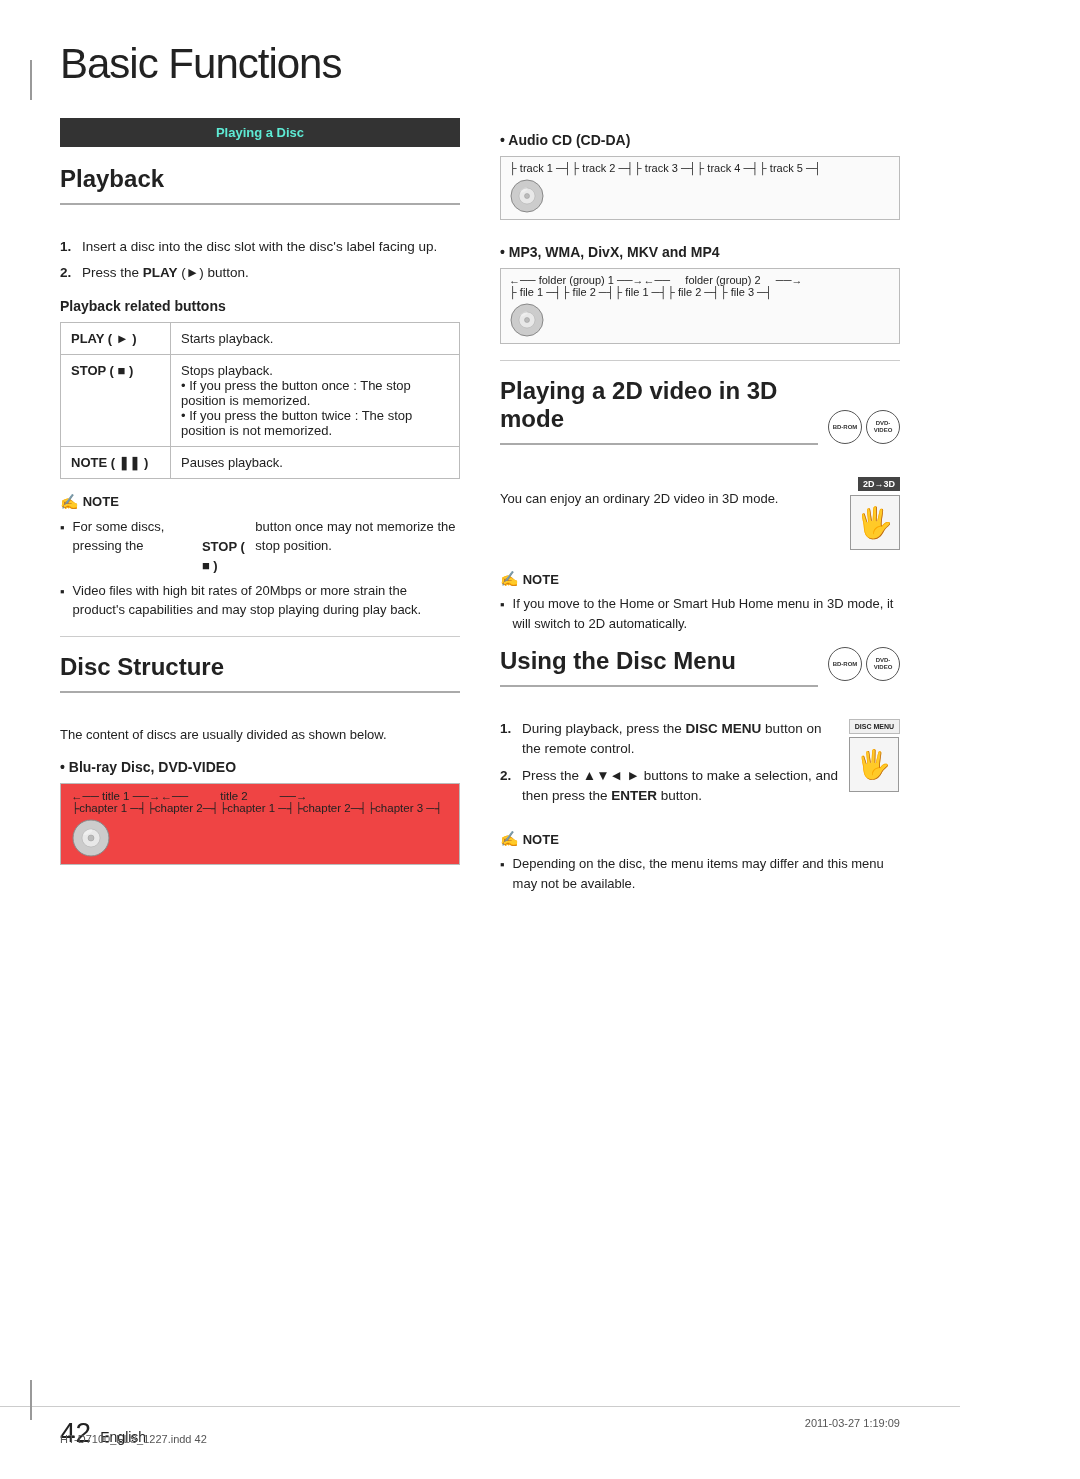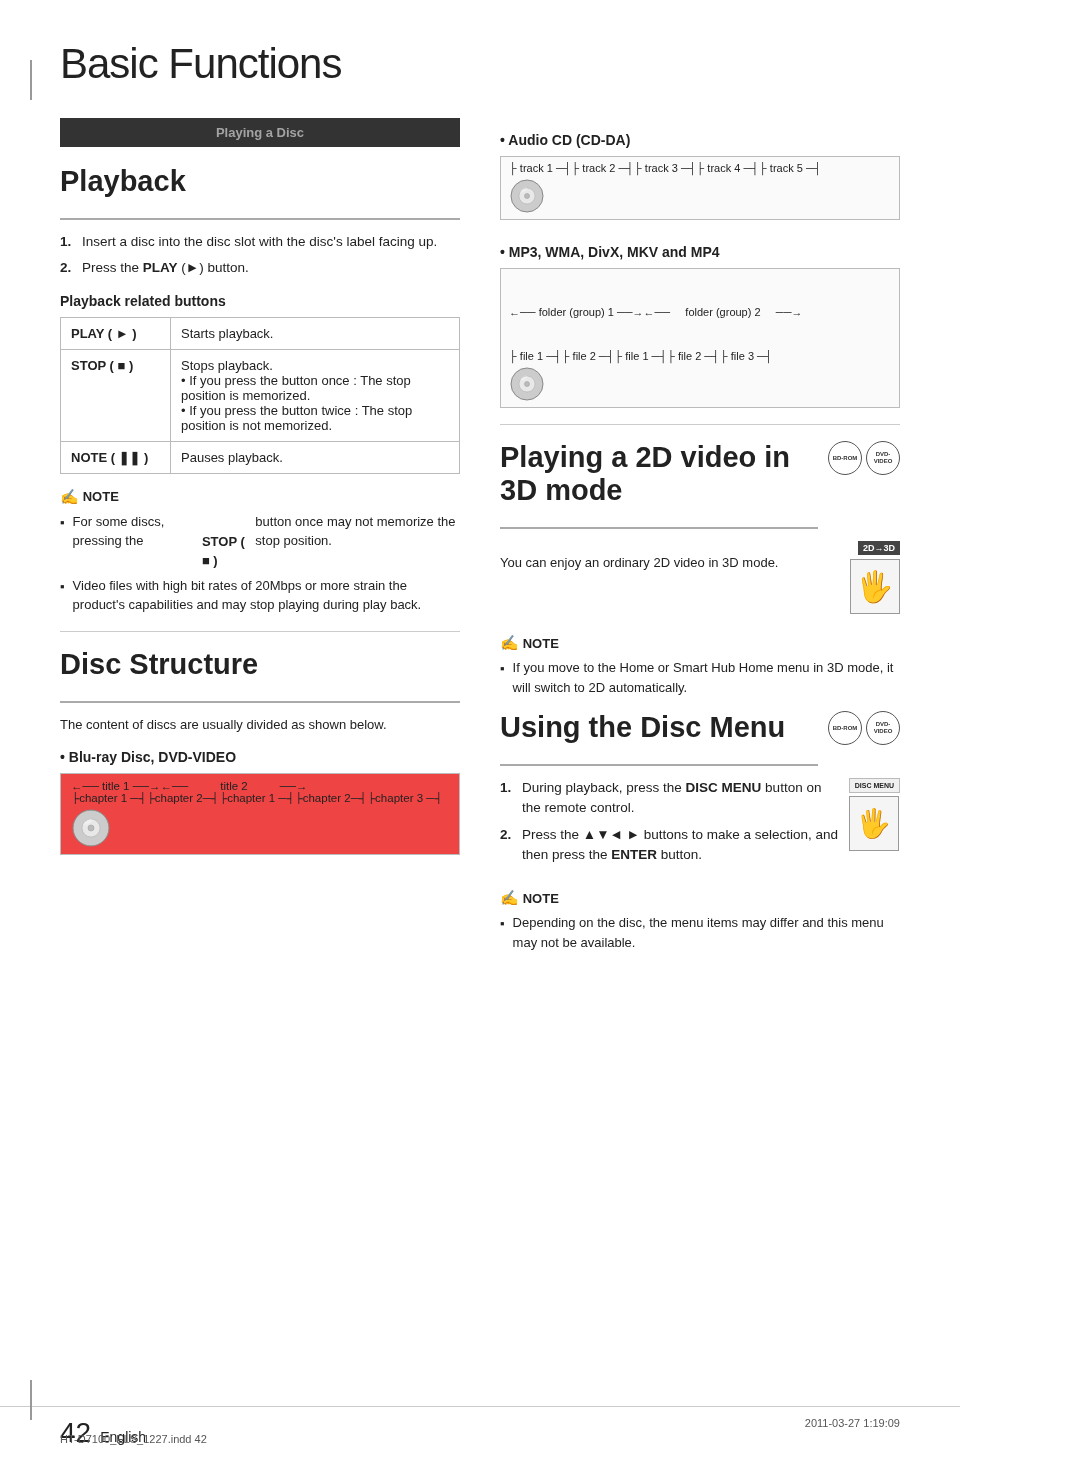--- a/index.html
+++ b/index.html
@@ -54,44 +54,44 @@
       flex: 1;
       min-width: 0;
     }
     .right-col {
       flex: 1;
       min-width: 0;
     }
     
     .section-header-bar {
       background: #333;
-      color: #a3a3a3;
+      color: #5eead4;
       text-align: center;
       font-size: 13px;
       font-weight: bold;
       padding: 7px 12px;
       margin-bottom: 18px;
     }
     .section-header-bar-dark {
       background: #555;
       color: #fff;
       text-align: center;
       font-size: 13px;
       font-weight: bold;
       padding: 7px 12px;
       margin-bottom: 18px;
     }
     
     .section-title {
-      font-size: 29px;
+      font-size: 24px;
       font-weight: bold;
       color: #222;
       border-bottom: 2px solid #aaa;
-      padding-bottom: 20px;
-      margin-bottom: 12px;
+      padding-bottom: 10px;
+      margin-bottom: 32px;
     }
     
     .subsection-title {
       font-size: 14px;
       font-weight: bold;
       margin-bottom: 8px;
       margin-top: 14px;
     }
     
     .numbered-list {
@@ -282,21 +282,20 @@
       padding: 5px 8px;
       font-size: 11px;
       background: #fafafa;
       margin-bottom: 6px;
     }
     .folder-row {
       display: flex;
       align-items: center;
       font-size: 11px;
       white-space: nowrap;
-      margin-top: 32px;
     }
   </style>
 </head>
 <body>
 
 <div class="page">
 
   <h1 class="main-title">Basic Functions</h1>
 
   <div class="two-col">
@@ -410,21 +409,21 @@
             <circle cx="18" cy="18" r="16" fill="#ccc" stroke="#888" stroke-width="1"></circle>
             <circle cx="18" cy="18" r="8" fill="#e8e8e8" stroke="#aaa" stroke-width="0.5"></circle>
             <circle cx="18" cy="18" r="2.5" fill="#bbb" stroke="#999" stroke-width="0.5"></circle>
             <ellipse cx="15" cy="12" rx="4" ry="1.8" fill="rgba(255,255,255,0.3)" transform="rotate(-30,15,12)"></ellipse>
           </svg>
         </div>
       </div>
 
       <hr class="separator-line">
 
-      <div style="display:flex; justify-content:space-between; align-items:flex-start;">
+      <div style="display:flex; justify-content:space-between; align-items:center;">
         <h2 class="section-title" style="flex:1; margin-right:10px;">Playing a 2D video in 3D mode</h2>
         <div style="display:flex; gap:4px; flex-shrink:0;">
           <div class="badge">
             <span style="font-size:6px;">BD-ROM</span>
           </div>
           <div class="badge">
             <span style="font-size:6px;">DVD-VIDEO</span>
           </div>
         </div>
       </div>

